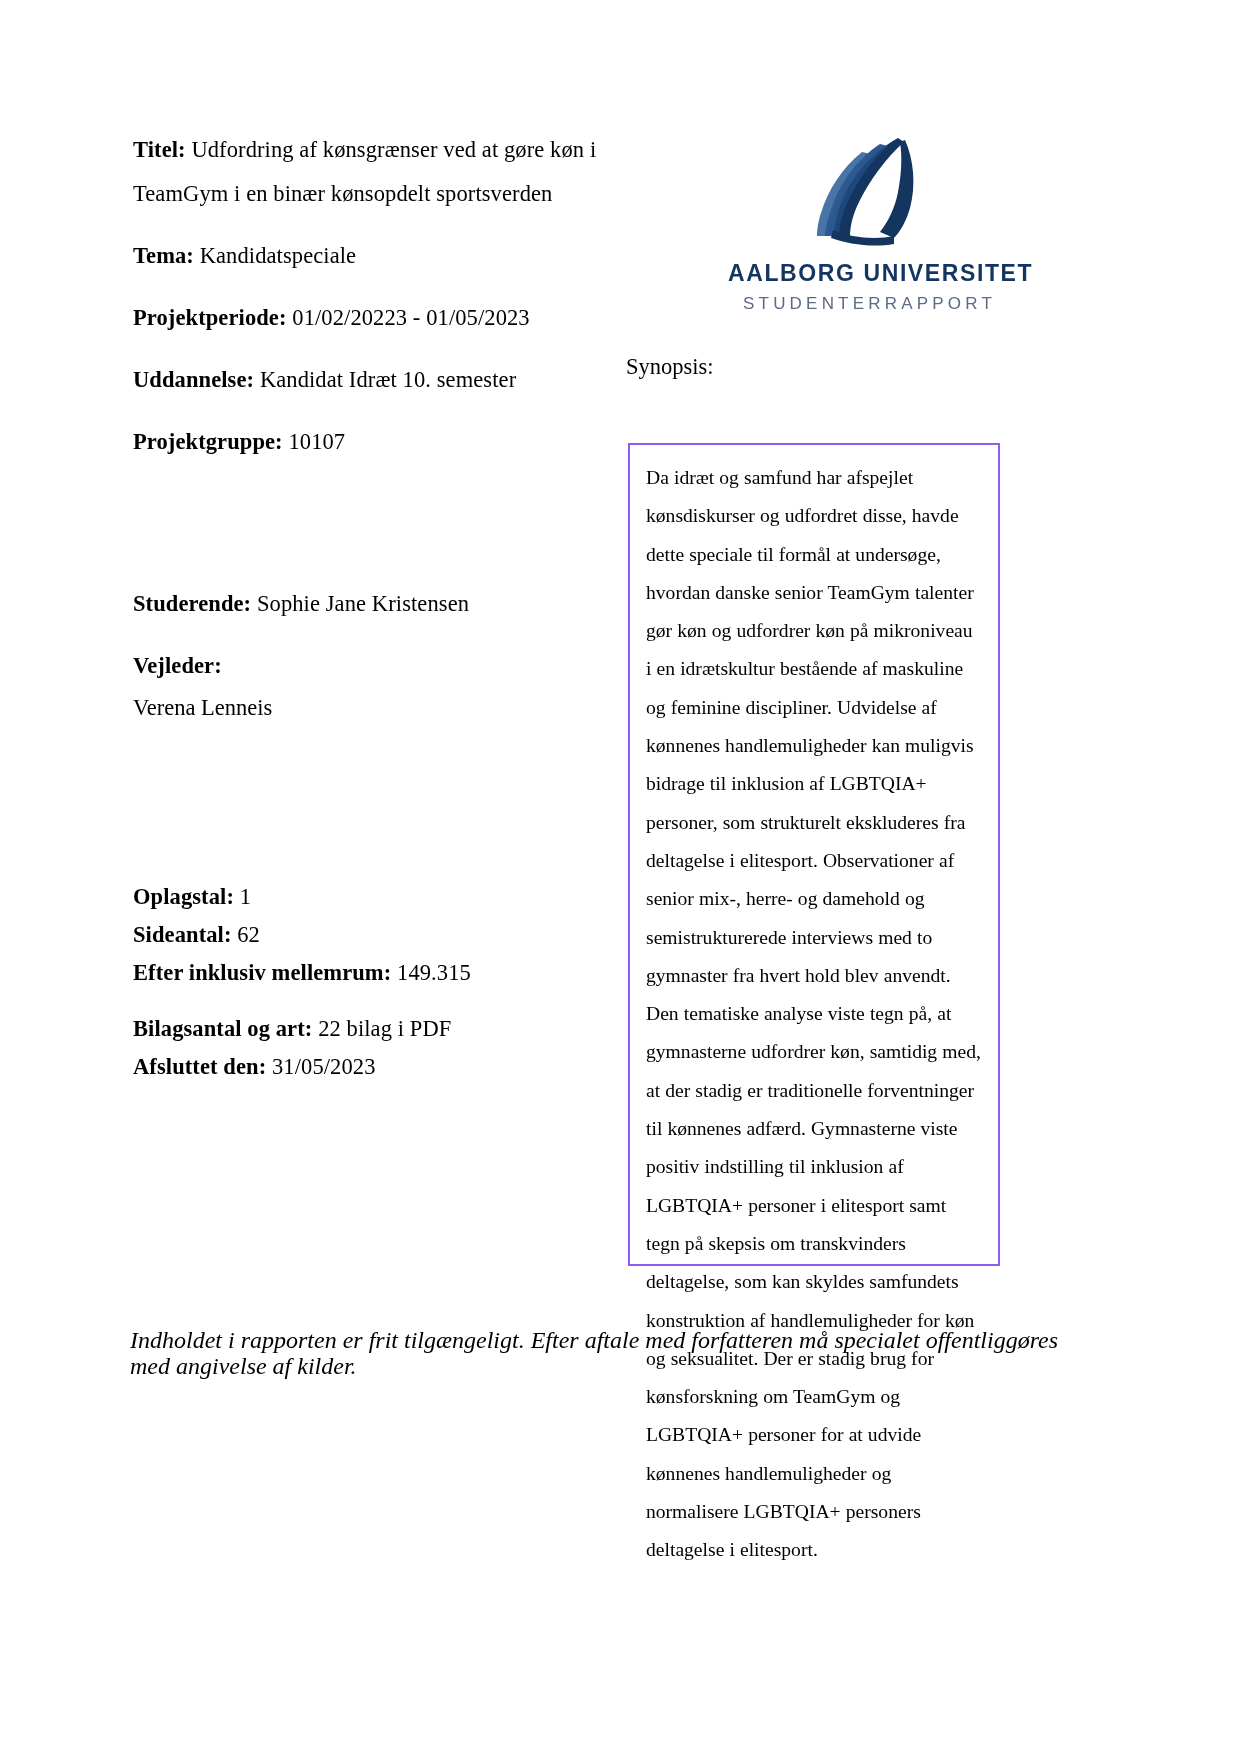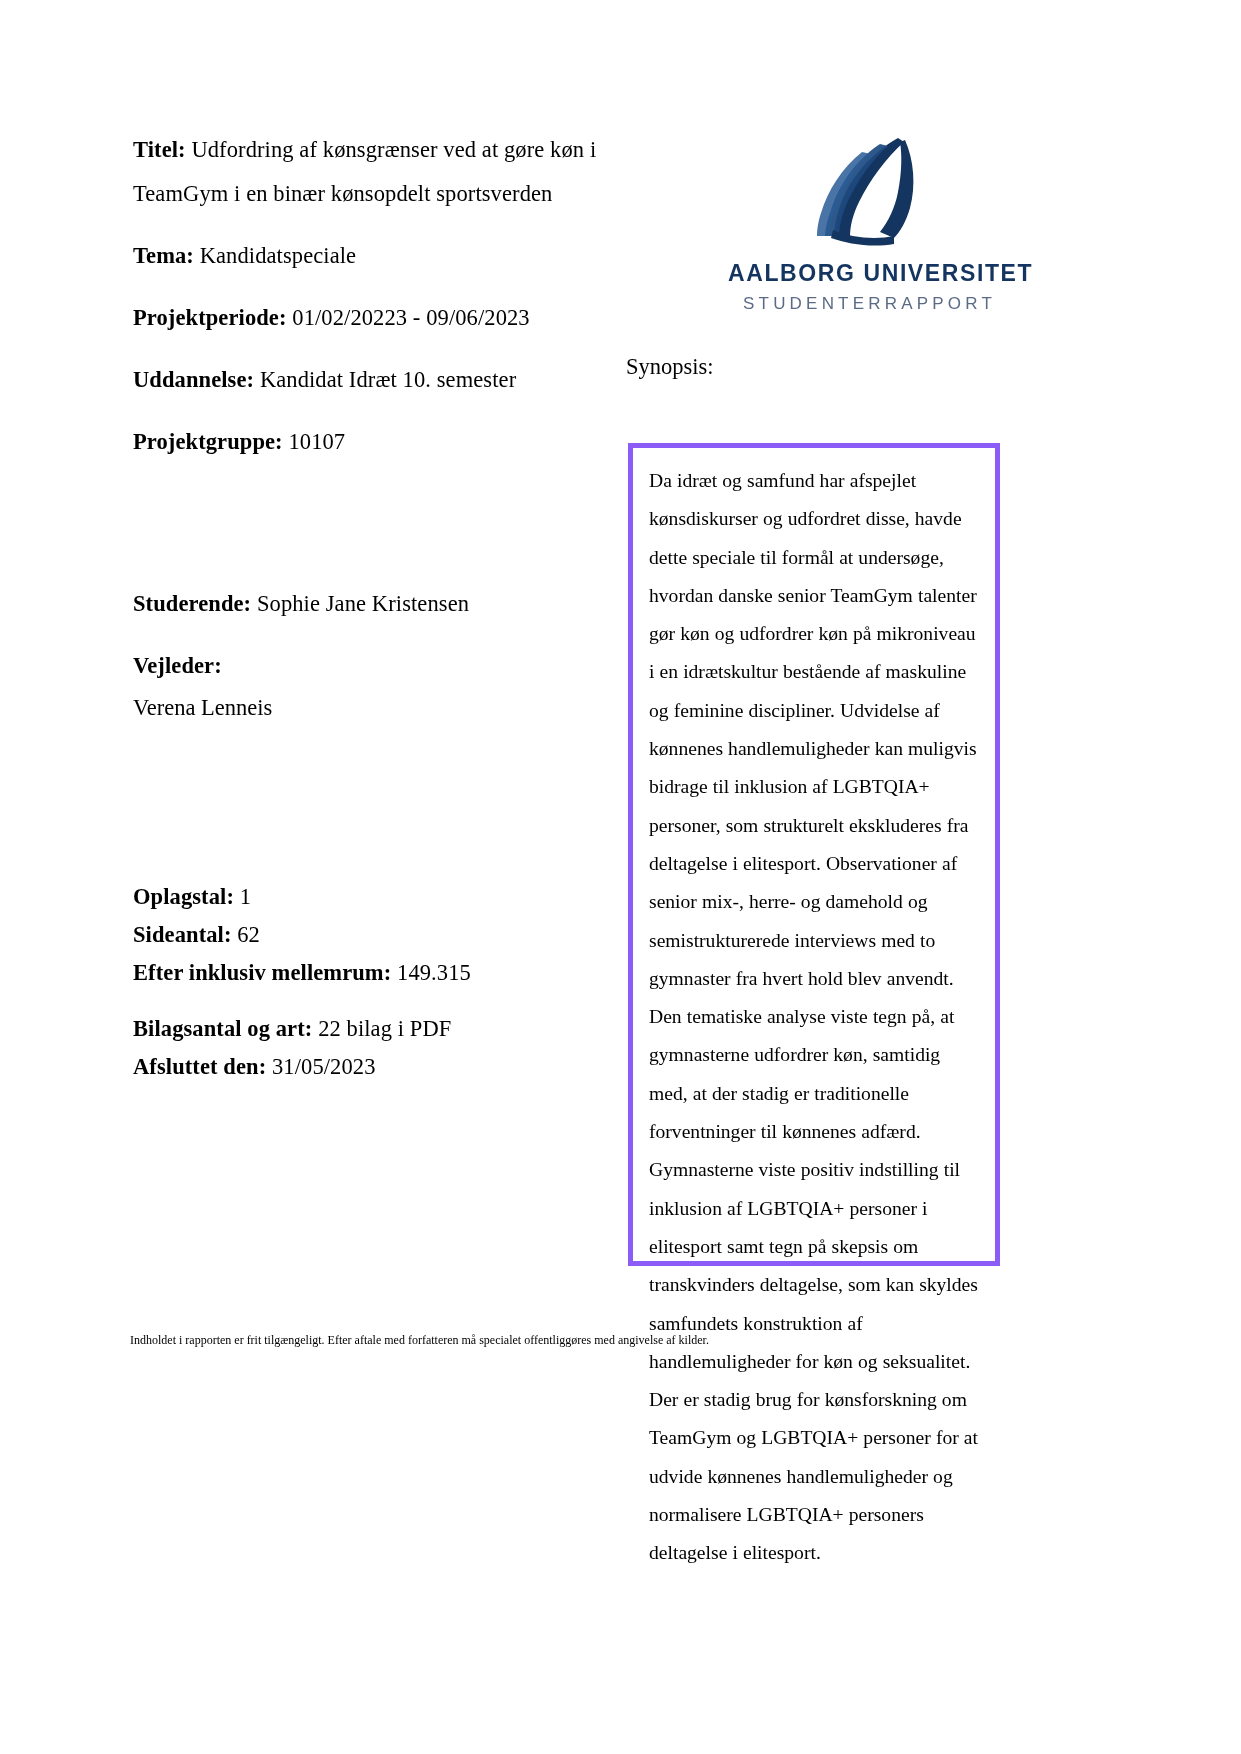--- a/index.html
+++ b/index.html
@@ -92,38 +92,39 @@
     top: 354px;
     font-size: 22.5px;
     font-weight: normal;
   }
   .synopsis-box {
     position: absolute;
     left: 628px;
     top: 443px;
     width: 372px;
     height: 823px;
-    border: 5px solid #8b5cf6;
+    border: 2px solid #8b5cf6;
     box-sizing: border-box;
     padding: 14px 16px 0 16px;
   }
   .synopsis-text {
     font-size: 19.6px;
     line-height: 38.3px;
     text-align: left;
     word-spacing: 0.2px;
   }
 
   
   .footer {
     position: absolute;
     left: 130px;
     top: 1327px;
     width: 960px;
-    font-size: 12px;
+    font-style: italic;
+    font-size: 24px;
     line-height: 26px;
   }
 </style>
 </head>
 <body>
 
 <div class="page">
 
   <div class="info-col">
 
@@ -136,21 +137,21 @@
 
     <div class="info-line">
       <span class="k">Tema:</span>
       <span>Kandidatspeciale</span>
     </div>
 
     <div class="gap-sm"></div>
 
     <div class="info-line">
       <span class="k">Projektperiode:</span>
-      <span>01/02/20223 - 09/06/2023</span>
+      <span>01/02/20223 - 01/05/2023</span>
     </div>
 
     <div class="gap-sm"></div>
 
     <div class="info-line">
       <span class="k">Uddannelse:</span>
       <span>Kandidat Idræt 10. semester</span>
     </div>
 
     <div class="gap-sm"></div>

